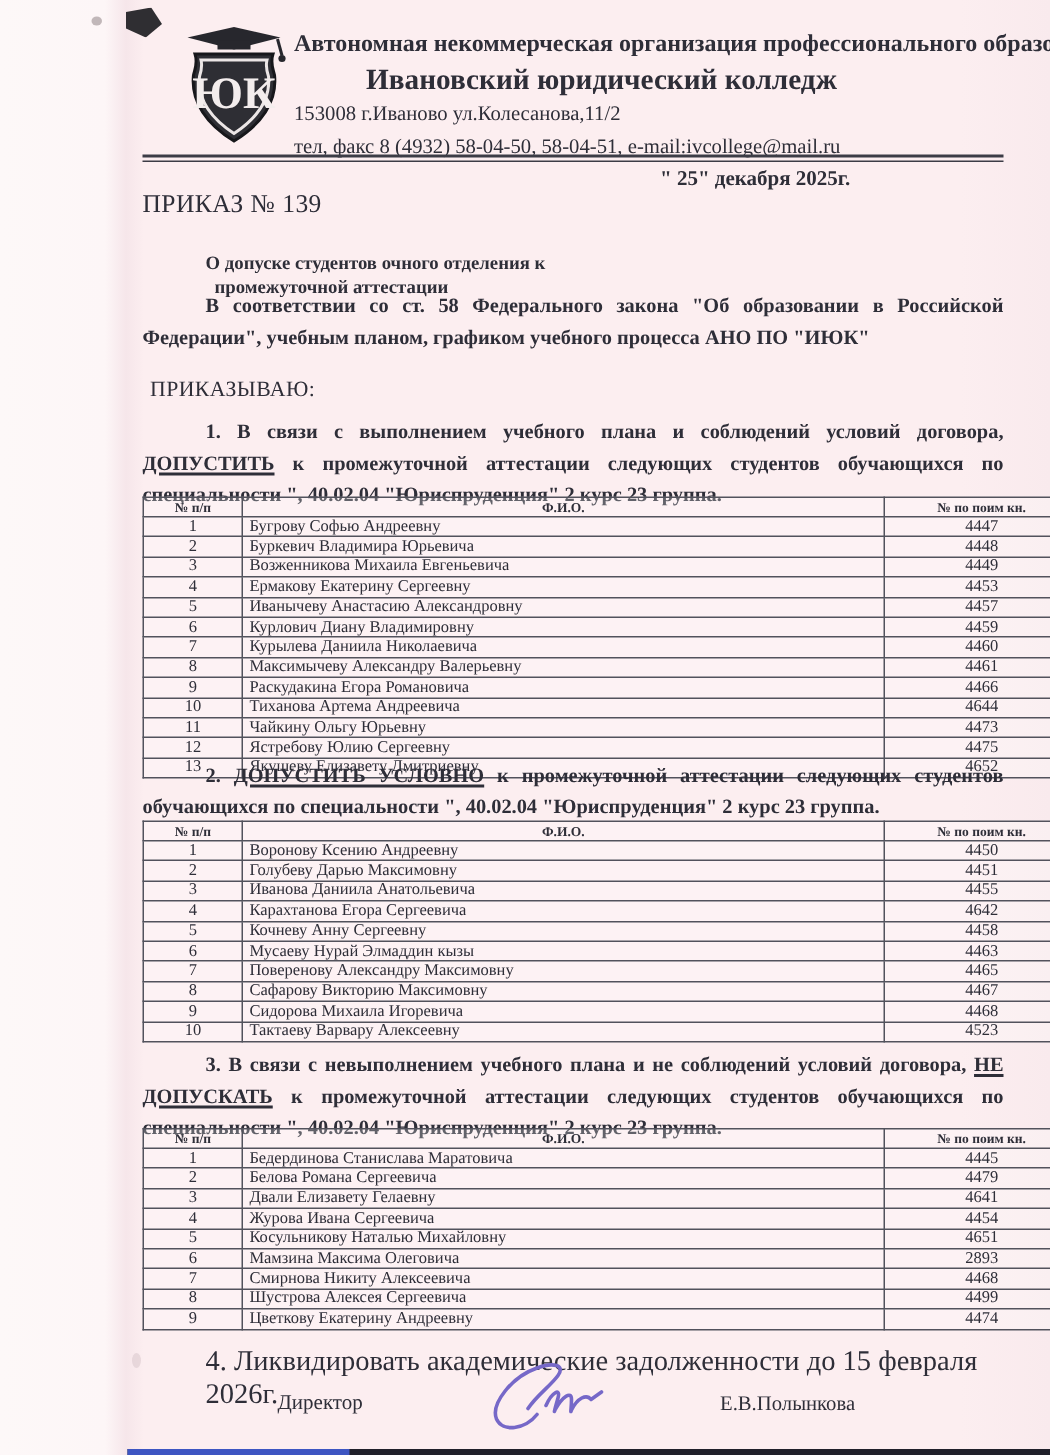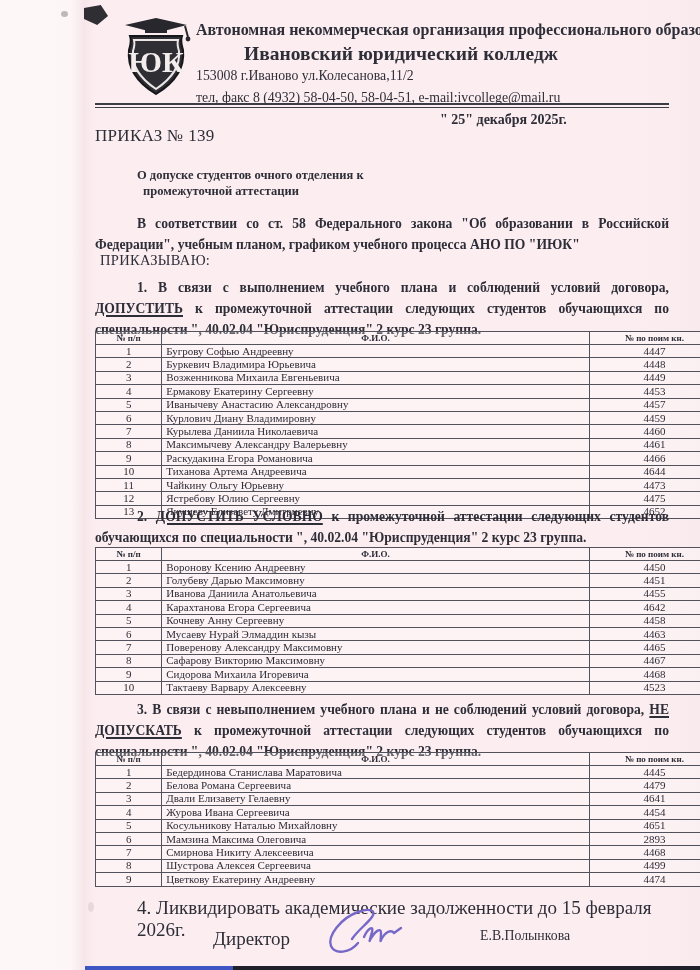--- a/index.html
+++ b/index.html
@@ -36,21 +36,21 @@
   .date-line { top:112px; left:440px; font-weight:bold; font-size:14px; }
 
   .order-title { top:126px; left:95px; width:574px; 
     font-weight:normal; font-size:17px; letter-spacing:.3px; }
 
   .subject-1 { top:168px; left:137px; font-weight:bold; font-size:12.5px; }
   .subject-2 { top:184px; left:106px; font-weight:bold; font-size:12.5px;margin-left:37px; }
 
   .par { left:95px; width:574px; font-weight:bold; font-size:13.6px;
     line-height:1.55; text-align:justify; text-indent:42px; }
-  .preamble { top:213px; }
+  .preamble { top:193px; }
   .prikaz-word { top:252px; left:100px; font-weight:normal; font-size:14.5px; letter-spacing:.3px; }
 
   .par-1 { top:277px; }
   .par-2 { top:506px; }
   .par-3 { top:699px; }
   .emph { text-decoration:underline; text-underline-offset:2px; text-decoration-thickness:1.5px; }
 
   table.doc-table { border-collapse:collapse; width:625px; background:rgba(255,255,255,.25); }
   .tbl-1 { top:331px; left:95px; }
   .tbl-2 { top:547px; left:95px; }
@@ -58,21 +58,21 @@
   table.doc-table th, table.doc-table td { border:1px solid #52525c; }
   table.doc-table th { font-size:9px; font-weight:bold; height:13px; text-align:center; padding:0 3px; }
   table.doc-table td { font-size:11px; height:13.4px; padding:0 4px; line-height:1; }
   th.c0, td.c0 { width:55px; text-align:center; }
   th.c1 { width:355px; }
   td.c1 { text-align:left; padding-left:14px; }
   th.c2, td.c2 { width:108px; text-align:center; }
 
   .item-4 { top:897px; left:137px; font-size:19px; }
 
-  .sig-role { top:928px; left:185px; font-size:19px;margin-left:28px; }
+  .sig-role { top:928px; left:185px; font-size:14px; }
   .sig-name { top:928px; left:480px; font-size:13.8px; }
   .sig-stroke { top:905px; left:318px; width:120px; height:60px; }
 </style>
 </head>
 <body>
 
 <div class="abs corner-mark"></div>
 <div class="abs dot-mark"></div>
 <div class="abs smudge" style="top:902px; left:88px;"></div>
 <div class="abs bottom-strip"></div>

